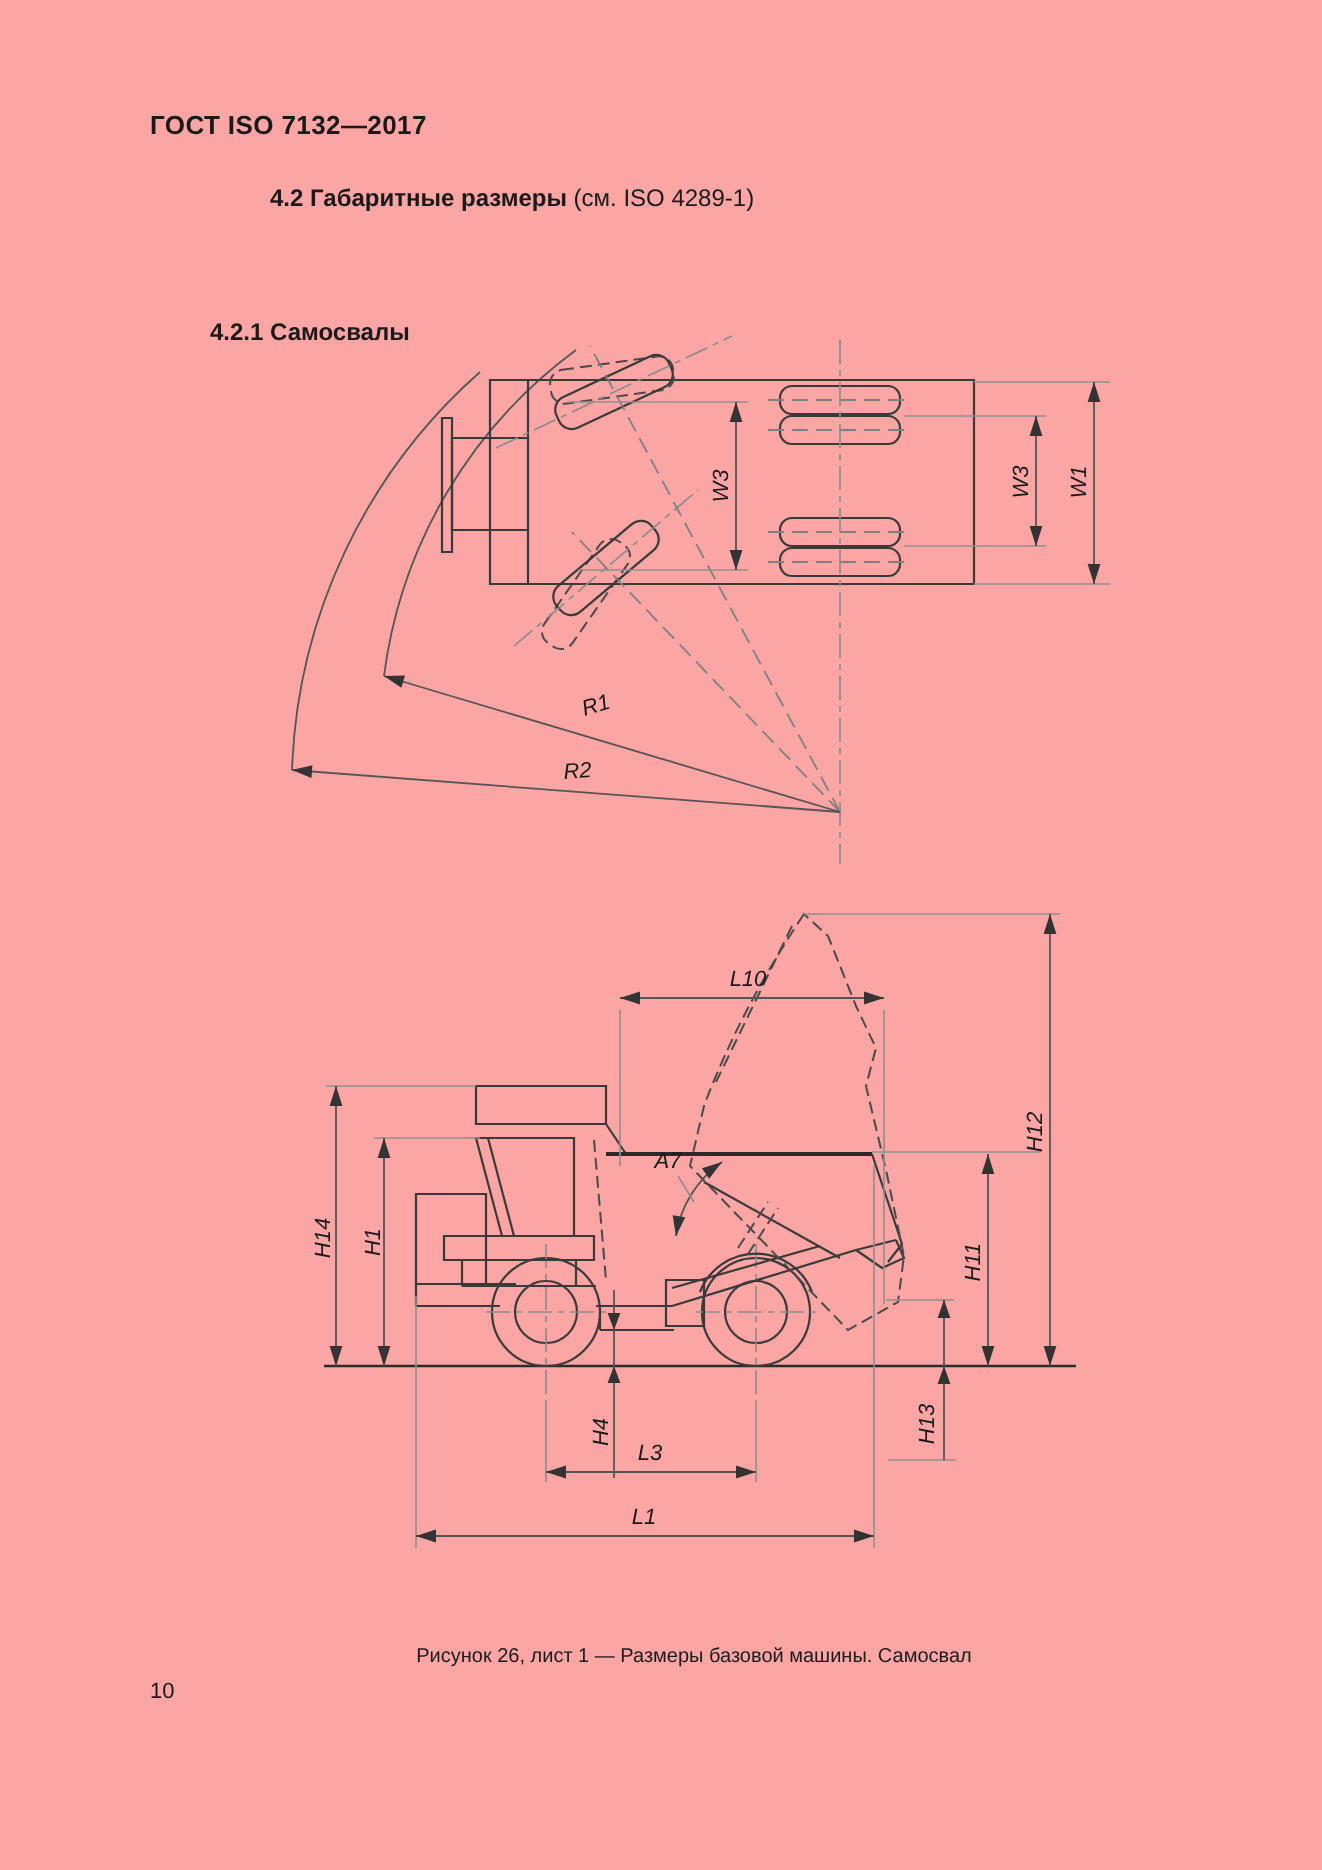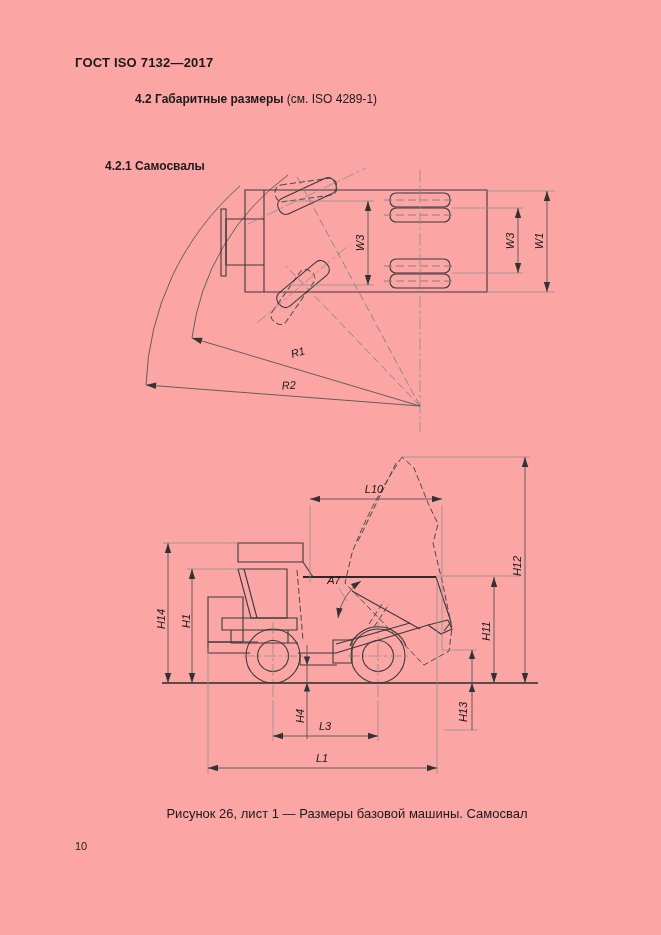--- a/index.html
+++ b/index.html
@@ -6,21 +6,21 @@
   .page{position:relative;width:661px;height:935px;background:#fca5a5;overflow:hidden;
         font-family:"Liberation Sans",sans-serif;color:#1a1a1a;}
   .abs{position:absolute;}
   .doc-header{left:75px;top:55px;font-size:13px;font-weight:bold;letter-spacing:.2px;}
   .sec-head{left:105px;top:92px;font-size:12px;}
   .sec-head .b{font-weight:bold;margin-left:30px;}
   .subsec-head{left:105px;top:111px;font-size:12px;font-weight:bold;margin-top:48px;}
   .para{left:75px;top:126px;width:507px;font-size:12px;line-height:14.6px;
         text-align:justify;text-indent:30px;}
   .cap-sub{left:40px;top:789px;width:614px;text-align:center;font-size:9.5px;color:#2c2c2c;}
-  .cap-main{left:40px;top:806px;width:614px;text-align:center;font-size:13px;}
+  .cap-main{left:40px;top:823px;width:614px;text-align:center;font-size:10px;}
   .pageno{left:75px;top:840px;font-size:11px;text-align:right;}
   svg{position:absolute;left:0;top:0;}
   .ln{stroke:#3a3a3a;stroke-width:1.1;fill:none;}
   .lnthick{stroke:#2a2a2a;stroke-width:1.9;fill:none;}
   .dash{stroke:#4a4a4a;stroke-width:1;fill:none;stroke-dasharray:6 3;}
   .dashg{stroke:#808080;stroke-width:.9;fill:none;stroke-dasharray:8 4;}
   .cdot{stroke:#8a8a8a;stroke-width:.8;fill:none;stroke-dasharray:12 3 3 3;}
   .ext{stroke:#8f8f8f;stroke-width:.8;fill:none;}
   .dim{stroke:#555;stroke-width:.9;fill:none;}
   .arr{fill:#333;}

